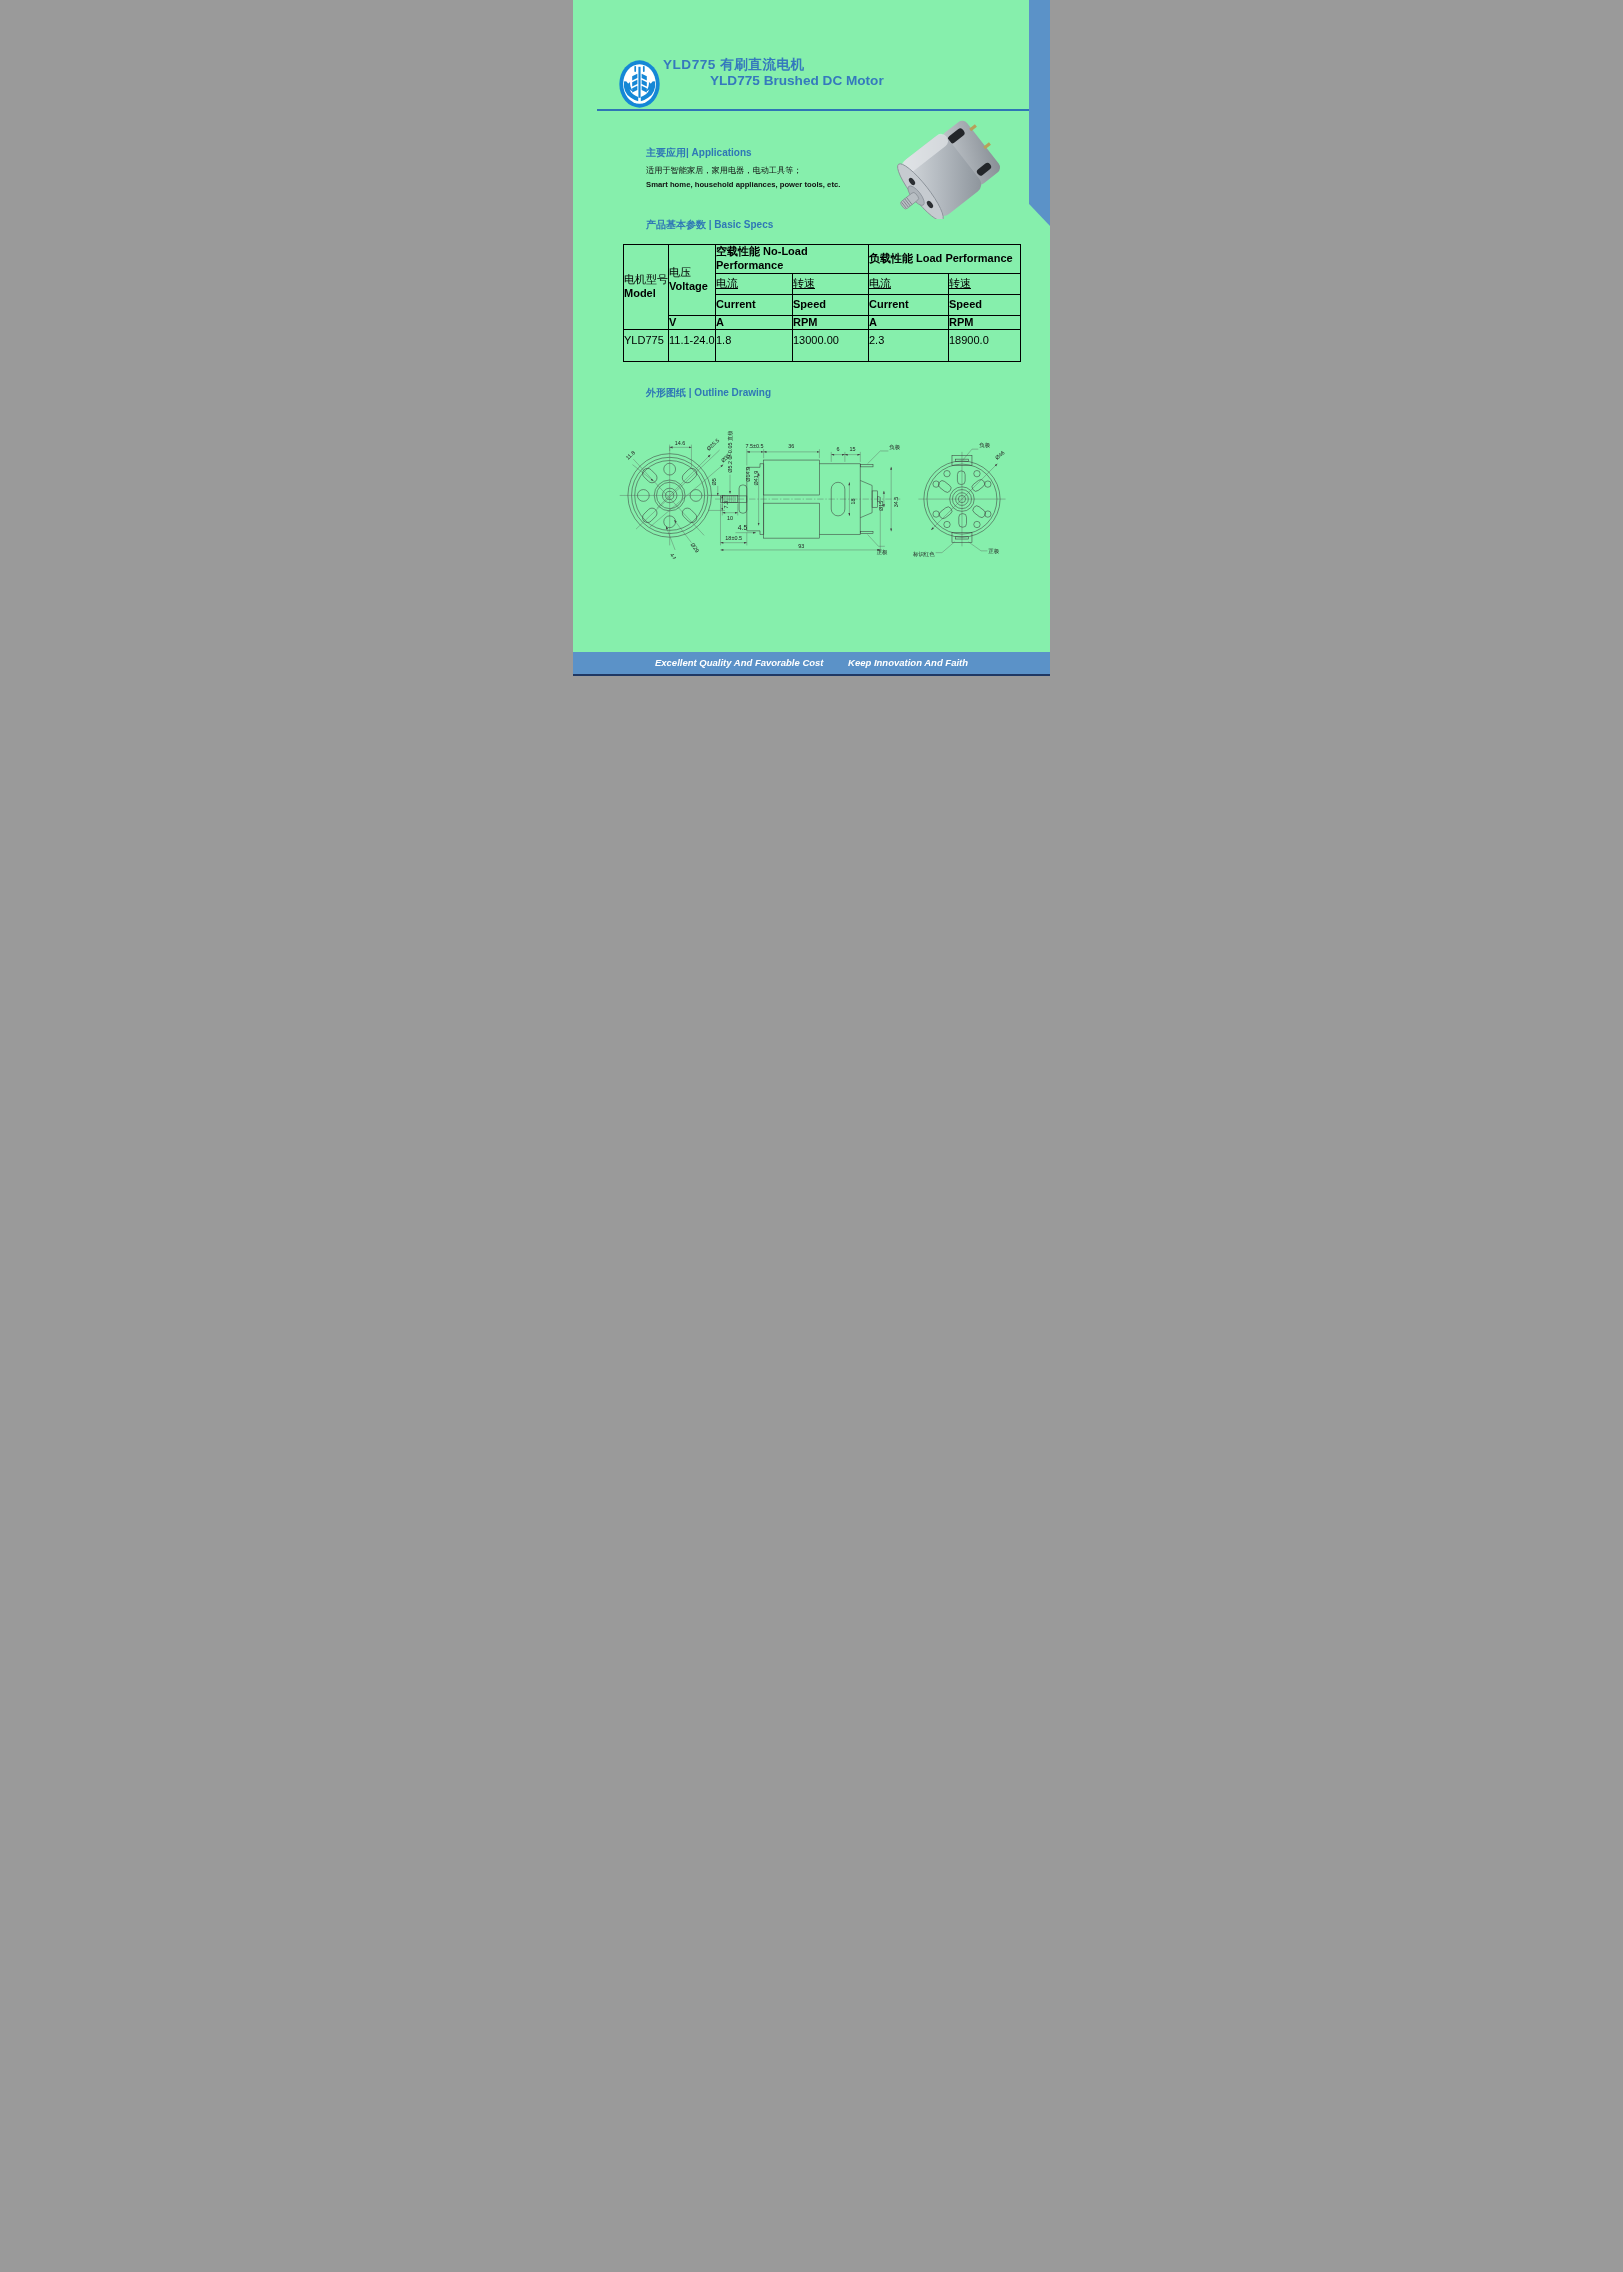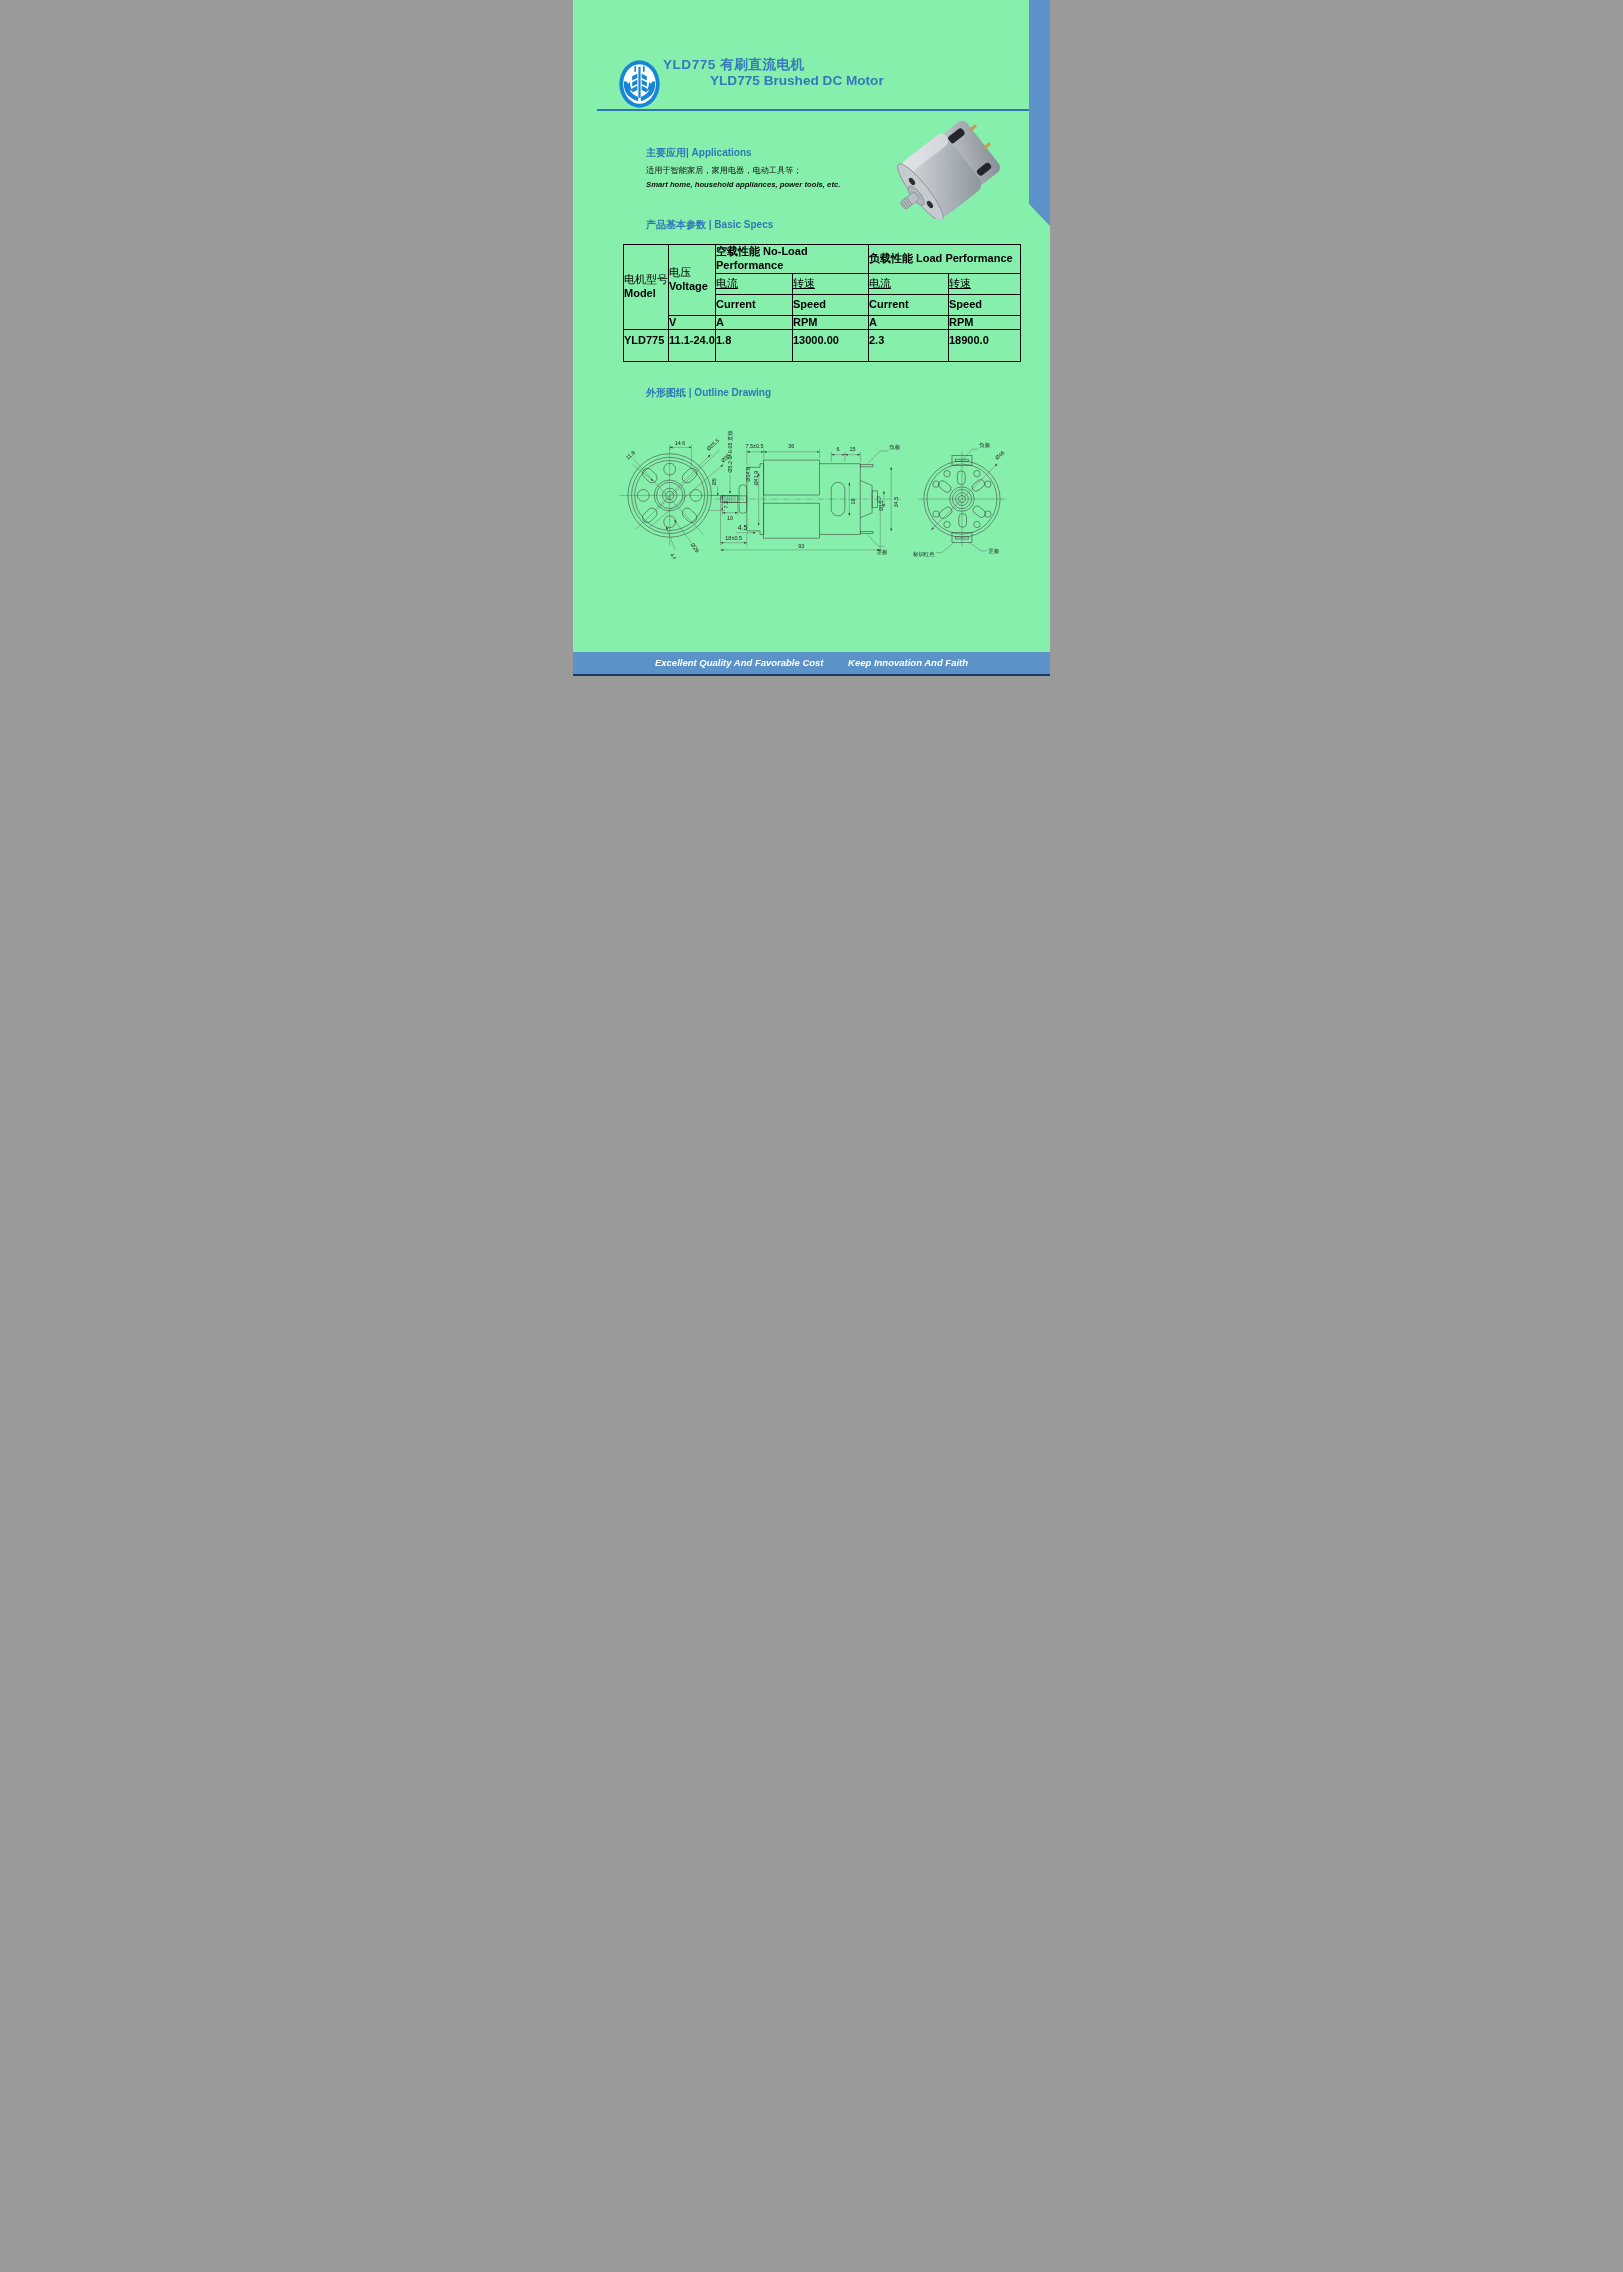--- a/index.html
+++ b/index.html
@@ -9,33 +9,33 @@
   .ribbon{position:absolute;top:0;right:0;width:21.4px;height:226px;background:#5b92c8;
           clip-path:polygon(0 0,100% 0,100% 100%,0 90%);}
   
   .logo{position:absolute;left:45px;top:59px;width:43px;height:50px;}
   .title-cn{position:absolute;left:90px;top:56px;font-size:13.6px;font-weight:bold;color:#3579bd;letter-spacing:0.5px;}
   .title-en{position:absolute;left:90px;top:73px;font-size:13.6px;font-weight:bold;color:#3579bd;margin-left:47px;}
   .rule{position:absolute;left:24px;top:109px;width:432px;height:2.3px;background:#2e75b6;}
   
   .sec-head{position:absolute;left:73px;font-size:10px;font-weight:bold;color:#2f77b6;}
   .app-cn{position:absolute;left:73px;top:165px;font-size:8.2px;color:#111;}
-  .app-en{position:absolute;left:73px;top:180px;font-size:7.7px;font-weight:bold;color:#111;font-style:italic;}
+  .app-en{position:absolute;left:73px;top:180px;font-size:7.7px;font-weight:bold;color:#111;}
   .photo{position:absolute;left:315px;top:115px;width:130px;height:104px;}
   
   .spec-table{position:absolute;left:50px;top:244px;width:397px;border-collapse:collapse;
               table-layout:fixed;color:#000;}
   .spec-table td{border:0.9px solid #000;text-align:left;vertical-align:middle;
                  font-size:11px;padding:0;line-height:1.25;}
   .spec-table .b{font-weight:bold;}
   .spec-table tr.r1 td{height:25px;}
   .spec-table tr.r2 td{height:20px;}
   .spec-table tr.r3 td{height:20px;}
   .spec-table tr.r4 td{height:12.7px;border-top-width:1.8px;}
-  .spec-table tr.r5 td{height:27px;border-top-width:1.8px;vertical-align:top;padding-top:4px;font-weight:bold;}
+  .spec-table tr.r5 td{height:27px;border-top-width:1.8px;vertical-align:top;padding-top:4px;}
   .spec-table tr.r2 td.mid{border-top-width:1.8px;text-decoration:underline;}
   
   .drawing{position:absolute;left:33px;top:431px;width:416px;height:128px;}
   .drawing text{font-family:"Liberation Sans",sans-serif;fill:#222;}
   
   .footer{position:absolute;left:0;bottom:2.3px;width:100%;height:22px;background:#5b92c8;
           display:flex;align-items:center;justify-content:center;gap:24.5px;}
   .footer span{color:#ffffff;font-size:9.5px;font-style:italic;font-weight:bold;
                font-family:Liberation Sans, sans-serif;}
   .footer-strip{position:absolute;left:0;bottom:0;width:100%;height:2.3px;background:#1f3864;}

